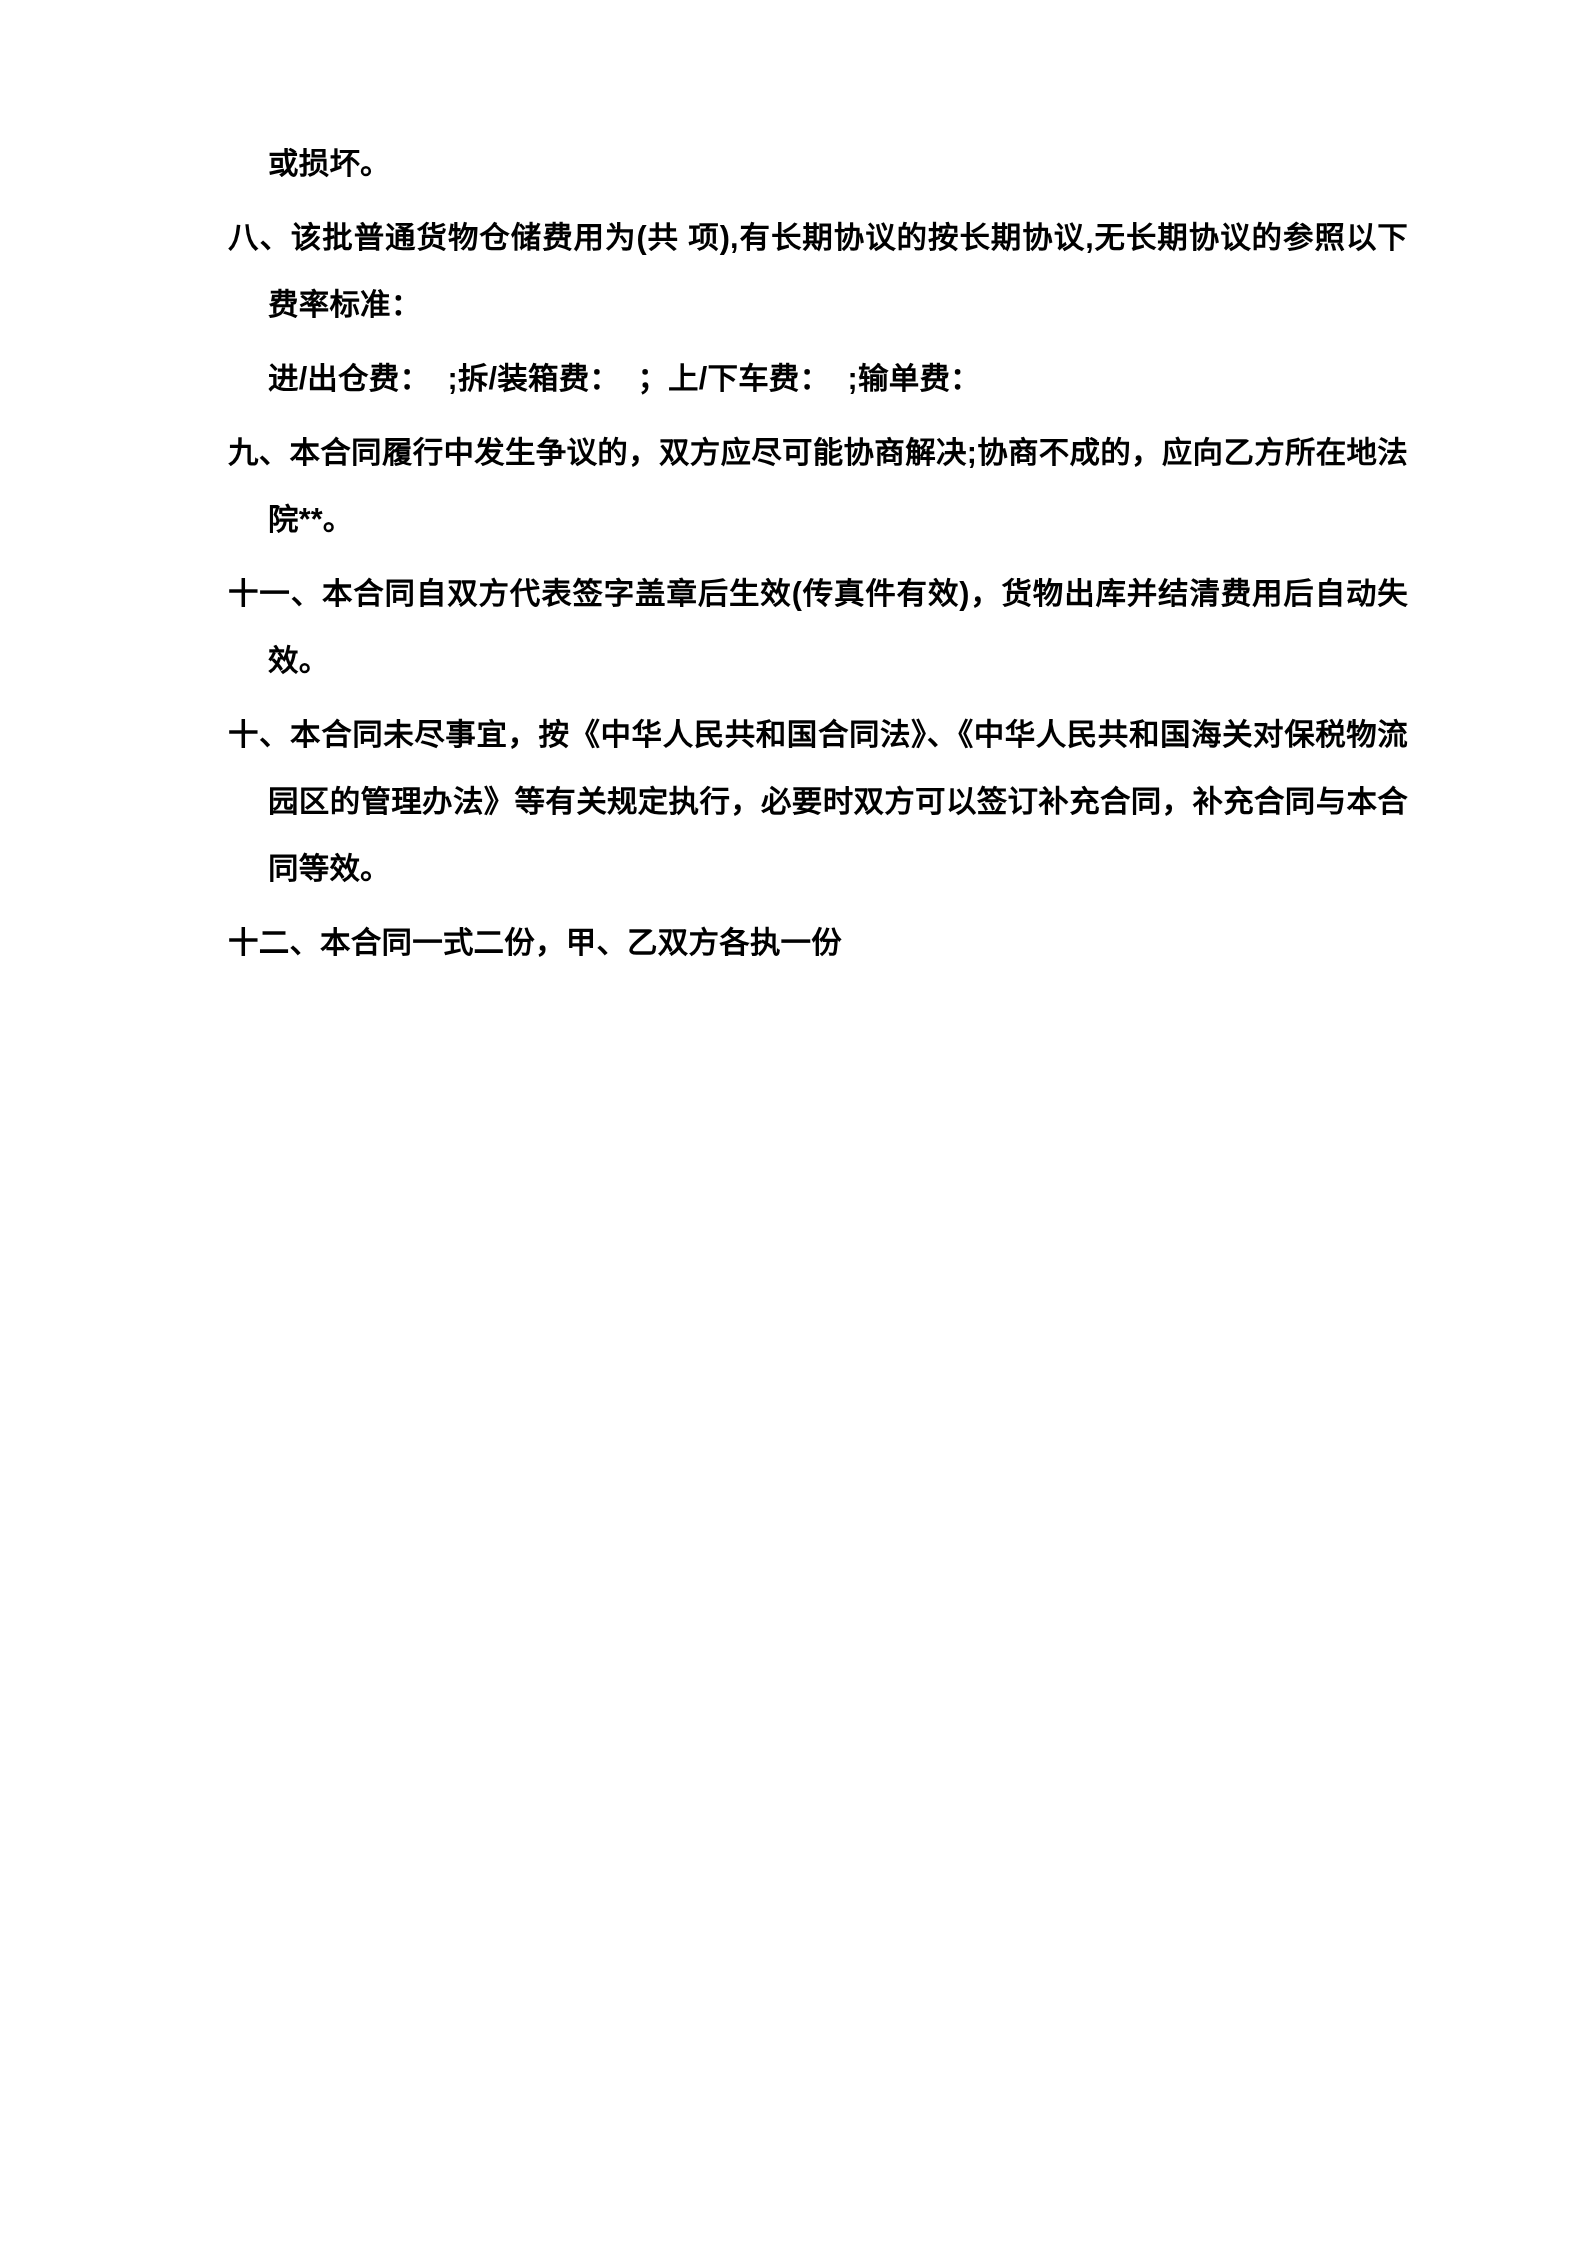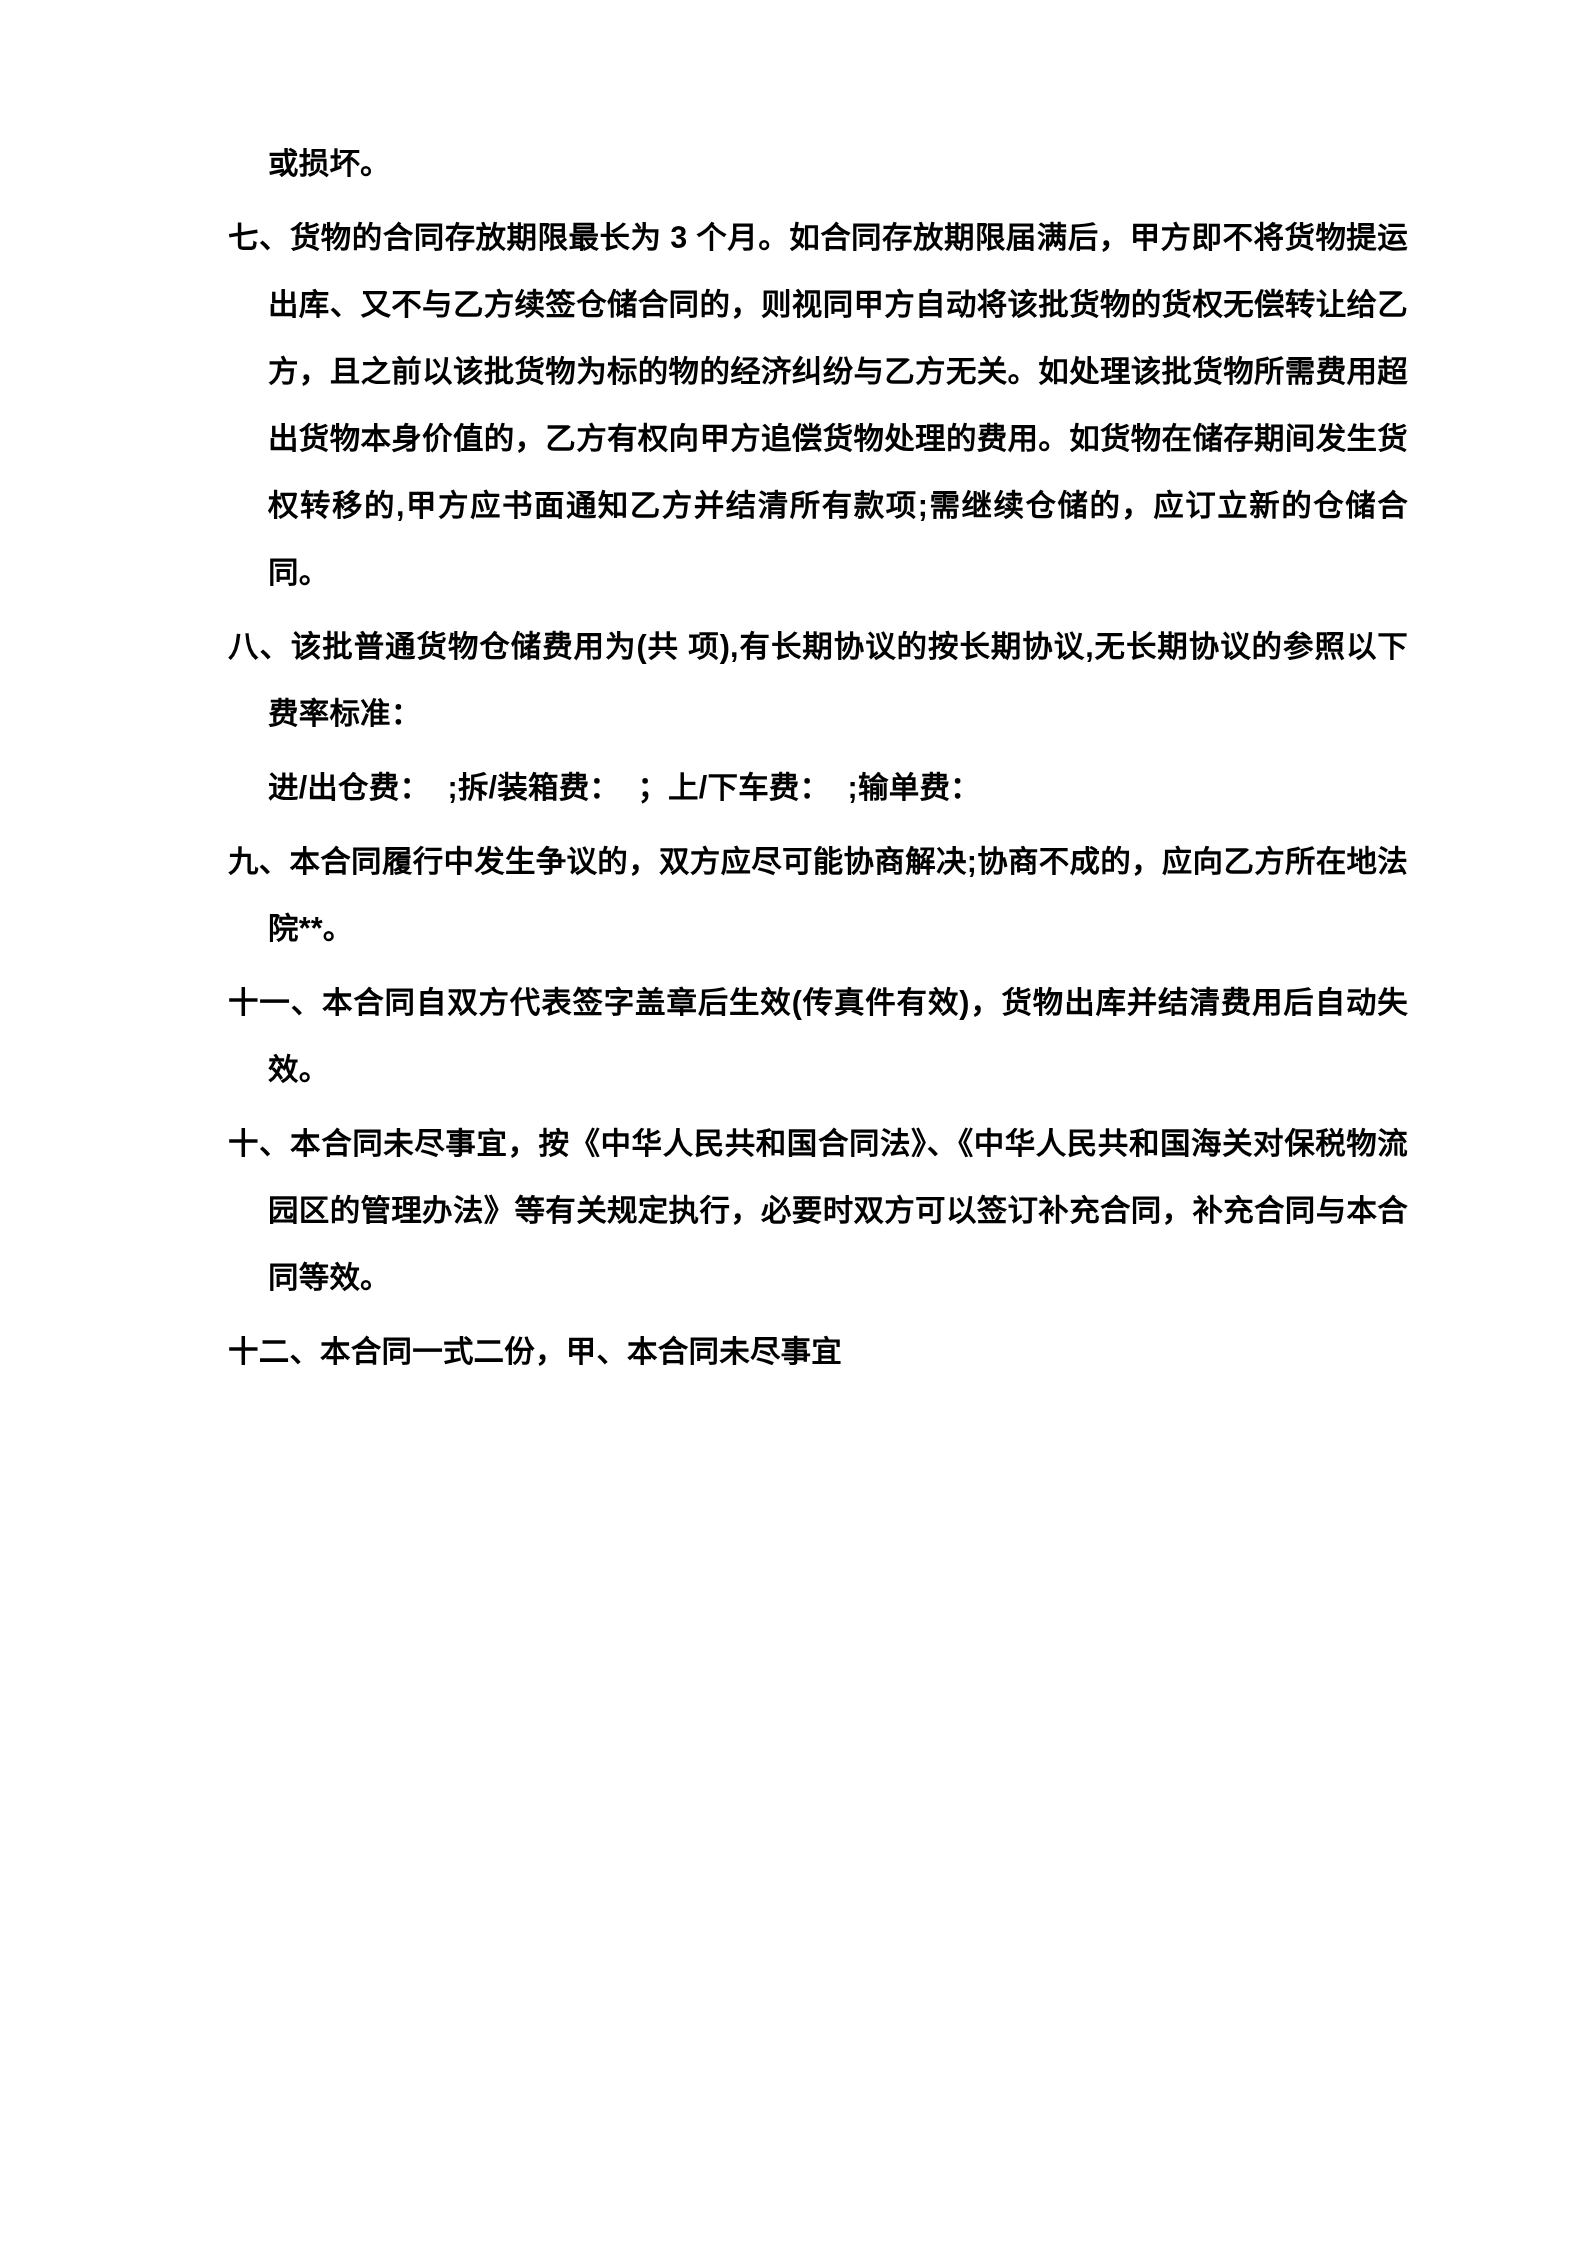--- a/index.html
+++ b/index.html
@@ -51,30 +51,29 @@
   }
 </style>
 </head>
 <body>
 
 <div class="page">
   <div class="doc-body">
 
     <p class="para nohang">或损坏。</p>
 
-    <p class="para hang">七、货物的合同存放期限最长为 3 个月。如合同存放期限届满后，甲方即不将货物提运出库、又不与乙方续签仓储合同的，则视同甲方自动将该批货物的货权无偿转让给乙方，且之前以该批货物为标的物的经济纠纷与乙方无关。如处理该批货物所需费用超出货物本身价值的，乙方有权向甲方追偿货物处理的费用。如货物在储存期间发生货权转移的,甲方应书面通知乙方并结清所有款项;需继续仓储的，应订立新的仓储合同。</p>
 
     <p class="para hang">八、该批普通货物仓储费用为(共 项),有长期协议的按长期协议,无长期协议的参照以下费率标准：</p>
 
     <p class="para nohang">进/出仓费：  ;拆/装箱费：  ；上/下车费：  ;输单费：</p>
 
 
 
     <p class="para hang">九、本合同履行中发生争议的，双方应尽可能协商解决;协商不成的，应向乙方所在地法院**。</p>
 
     <p class="para hang">十一、本合同自双方代表签字盖章后生效(传真件有效)，货物出库并结清费用后自动失效。</p>
 
     <p class="para hang">十、本合同未尽事宜，按《中华人民共和国合同法》、《中华人民共和国海关对保税物流园区的管理办法》等有关规定执行，必要时双方可以签订补充合同，补充合同与本合同等效。</p>
 
-    <p class="para hang tight">十二、本合同一式二份，甲、本合同未尽事宜</p>
+    <p class="para hang tight">十二、本合同一式二份，甲、乙双方各执一份</p>
 
   </div>
 </div>
 
 </body></html>

